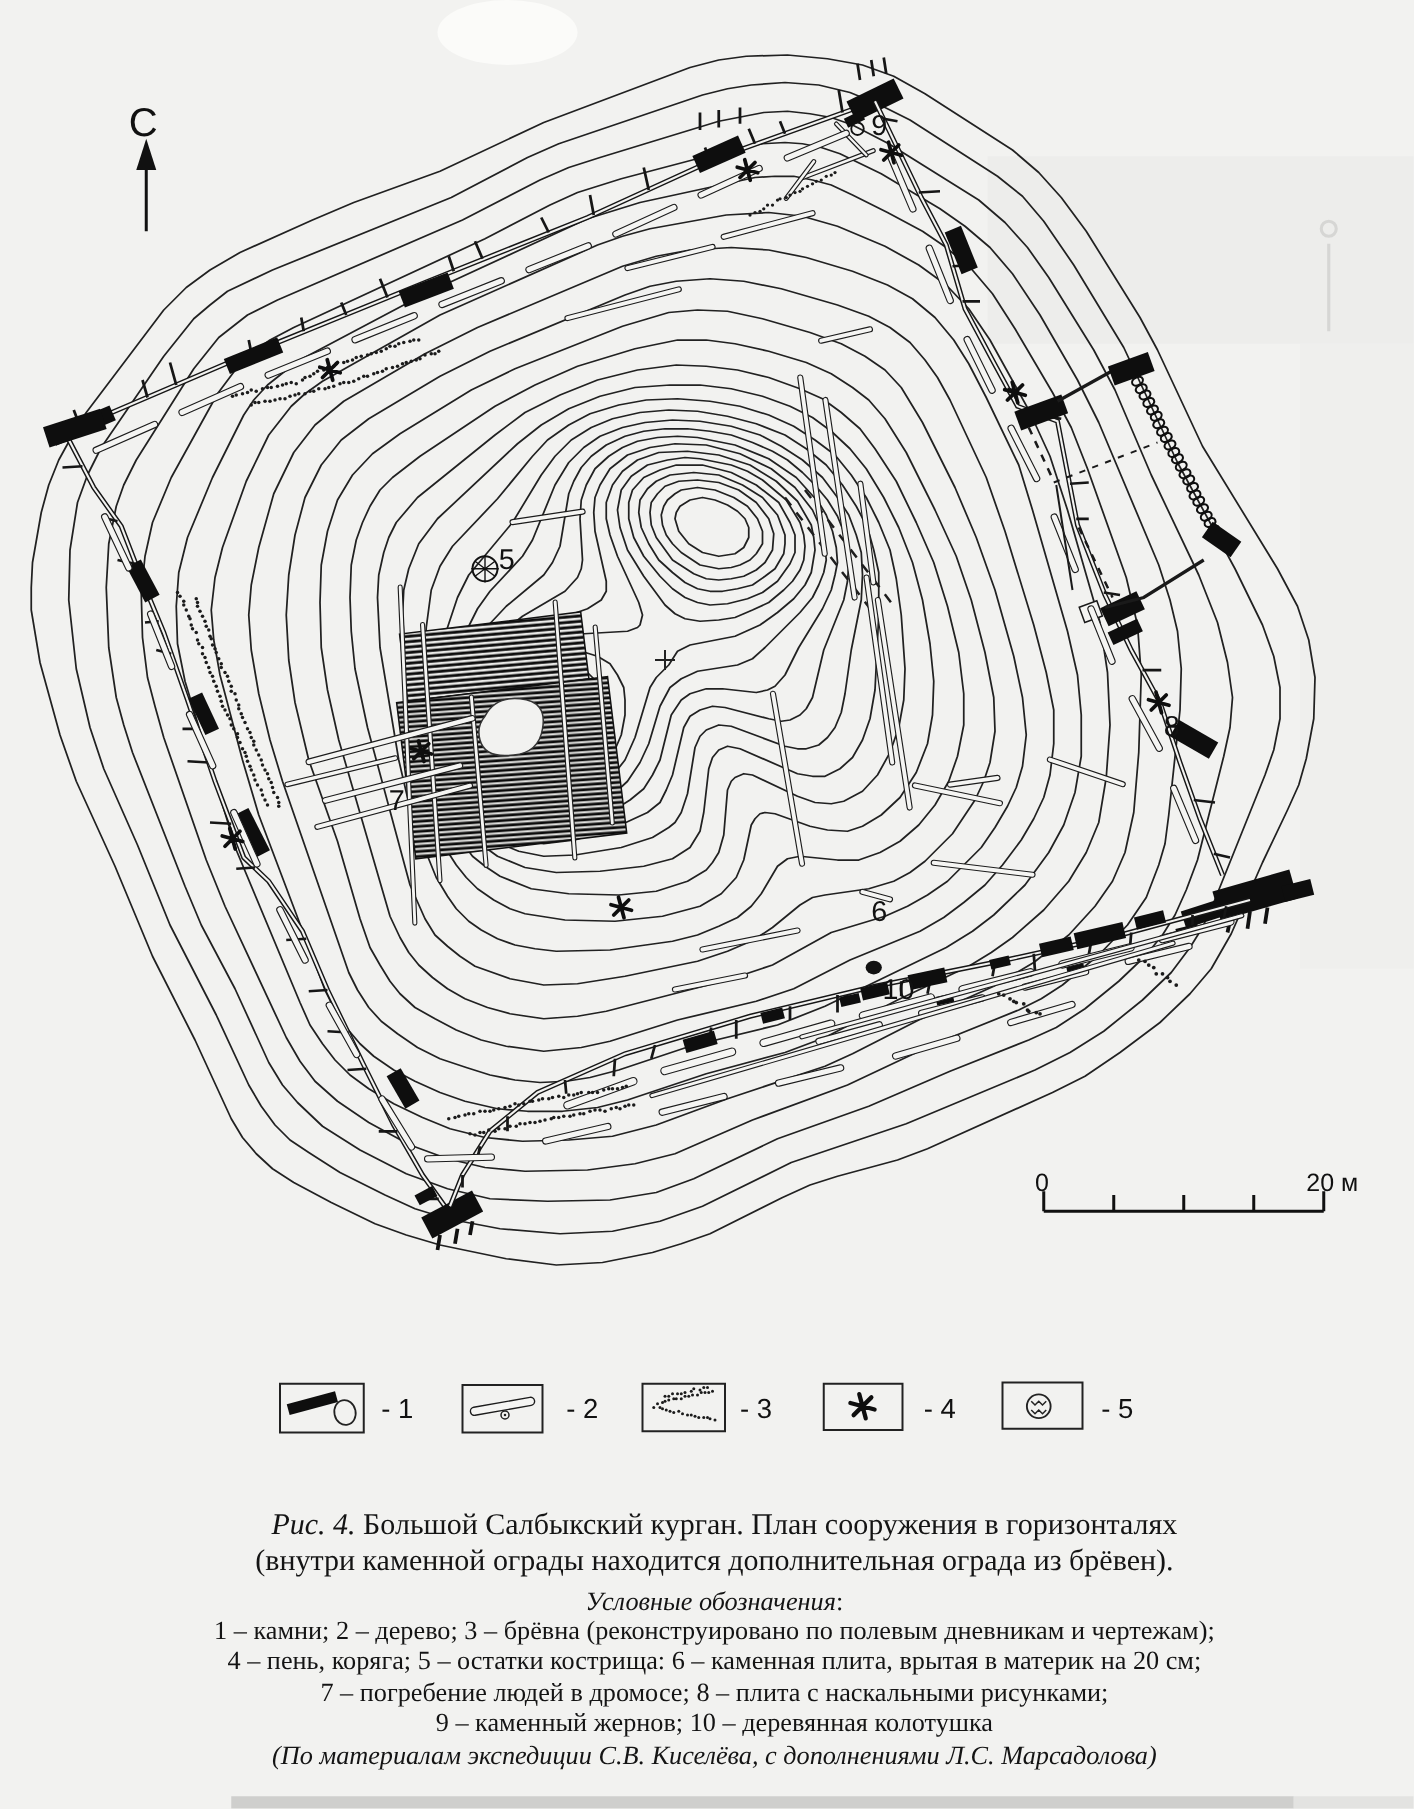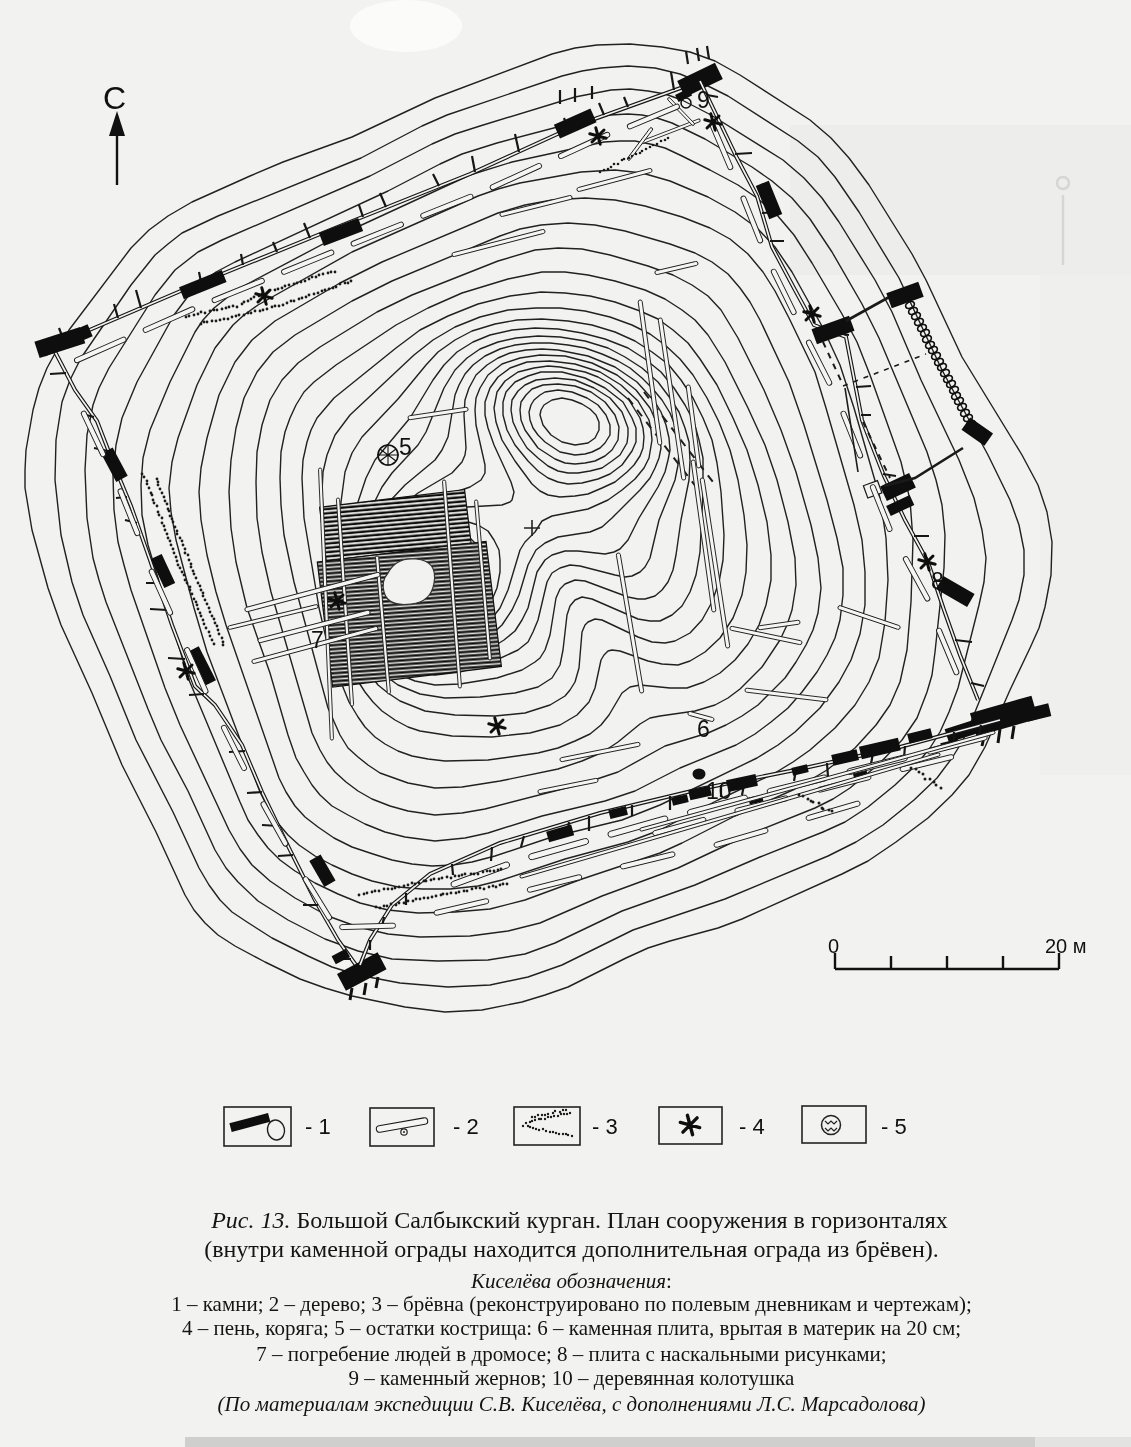--- a/index.html
+++ b/index.html
@@ -711,25 +711,25 @@
       </g>
 
 <g>
         <rect x="802" y="1106" width="64" height="37" fill="none" stroke="#222" stroke-width="1.6"></rect>
         <circle cx="831" cy="1125" r="9.5" fill="none" stroke="#222" stroke-width="1.5"></circle>
         <path d="M825 1121l3 3 3-3 3 3 3-3M825 1128l3 3 3-3 3 3 3-3" stroke="#222" stroke-width="1.2" fill="none"></path>
         <text x="881" y="1134" font-family="Liberation Sans, sans-serif" font-size="22" fill="#111">- 5</text>
       </g>
 </svg>
 
-<div class="cap" style="top:1207px;font-size:24px;padding-left:8px;"><i>Рис. 13.</i> Большой Салбыкский курган. План сооружения в горизонталях</div>
+<div class="cap" style="top:1207px;font-size:24px;padding-left:8px;"><i>Рис. 4.</i> Большой Салбыкский курган. План сооружения в горизонталях</div>
 
 <div class="cap" style="top:1236px;font-size:24px;">(внутри каменной ограды находится дополнительная ограда из брёвен).</div>
 
-<div class="cap" style="top:1269px;font-size:21px;"><i>Киселёва обозначения</i>:</div>
+<div class="cap" style="top:1269px;font-size:21px;"><i>Условные обозначения</i>:</div>
 
 <div class="cap" style="top:1292px;font-size:21px;">1 – камни; 2 – дерево; 3 – брёвна (реконструировано по полевым дневникам и чертежам);</div>
 
 <div class="cap" style="top:1316px;font-size:21px;">4 – пень, коряга; 5 – остатки кострища: 6 – каменная плита, врытая в материк на 20 см;</div>
 
 <div class="cap" style="top:1342px;font-size:21px;">7 – погребение людей в дромосе; 8 – плита с наскальными рисунками;</div>
 
 <div class="cap" style="top:1366px;font-size:21px;">9 – каменный жернов; 10 – деревянная колотушка</div>
 
 <div class="cap" style="top:1392px;font-size:21px;font-style:italic;">(По материалам экспедиции С.В. Киселёва, с дополнениями Л.С. Марсадолова)</div>

